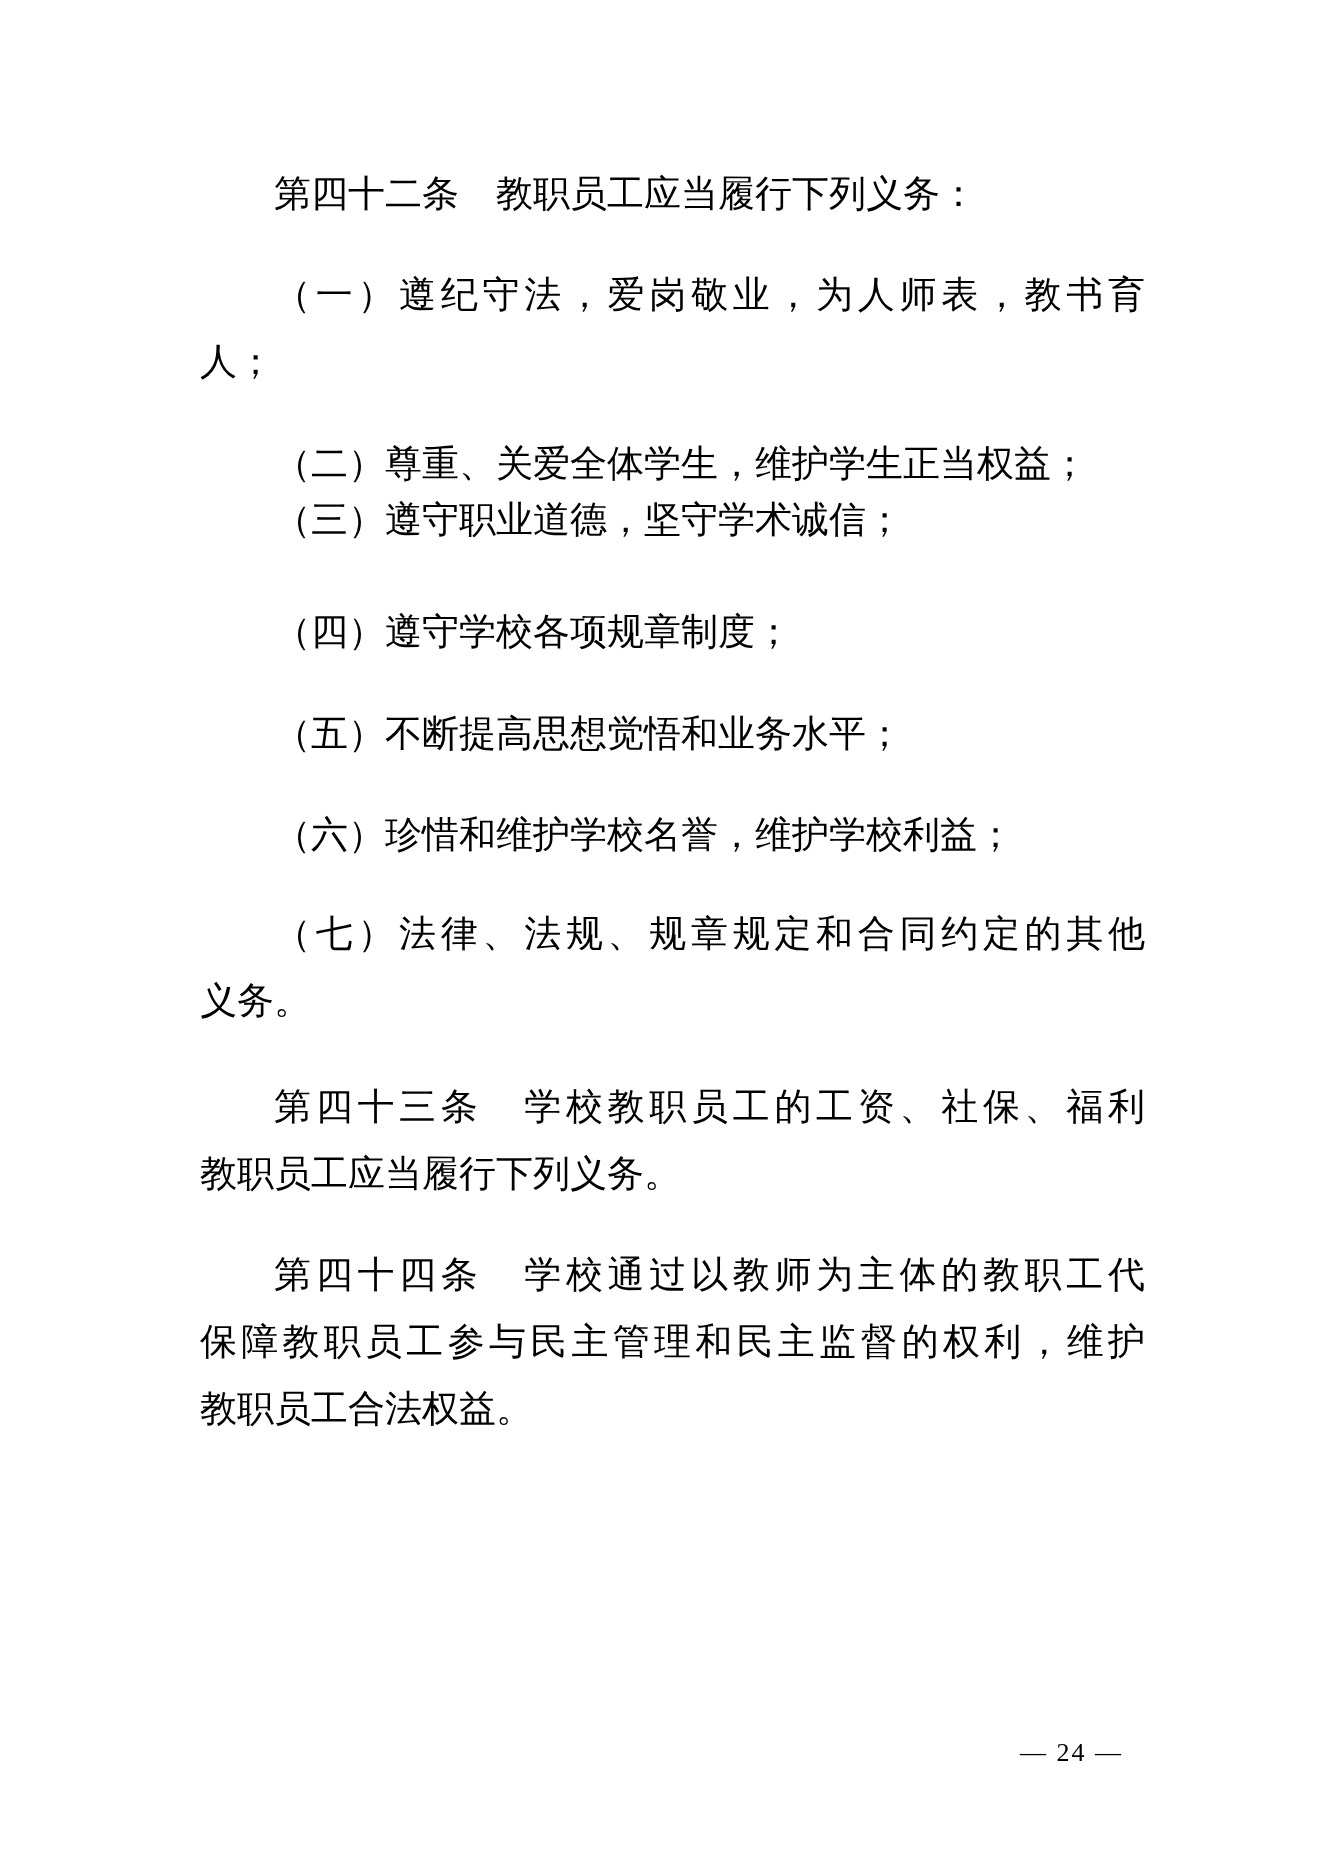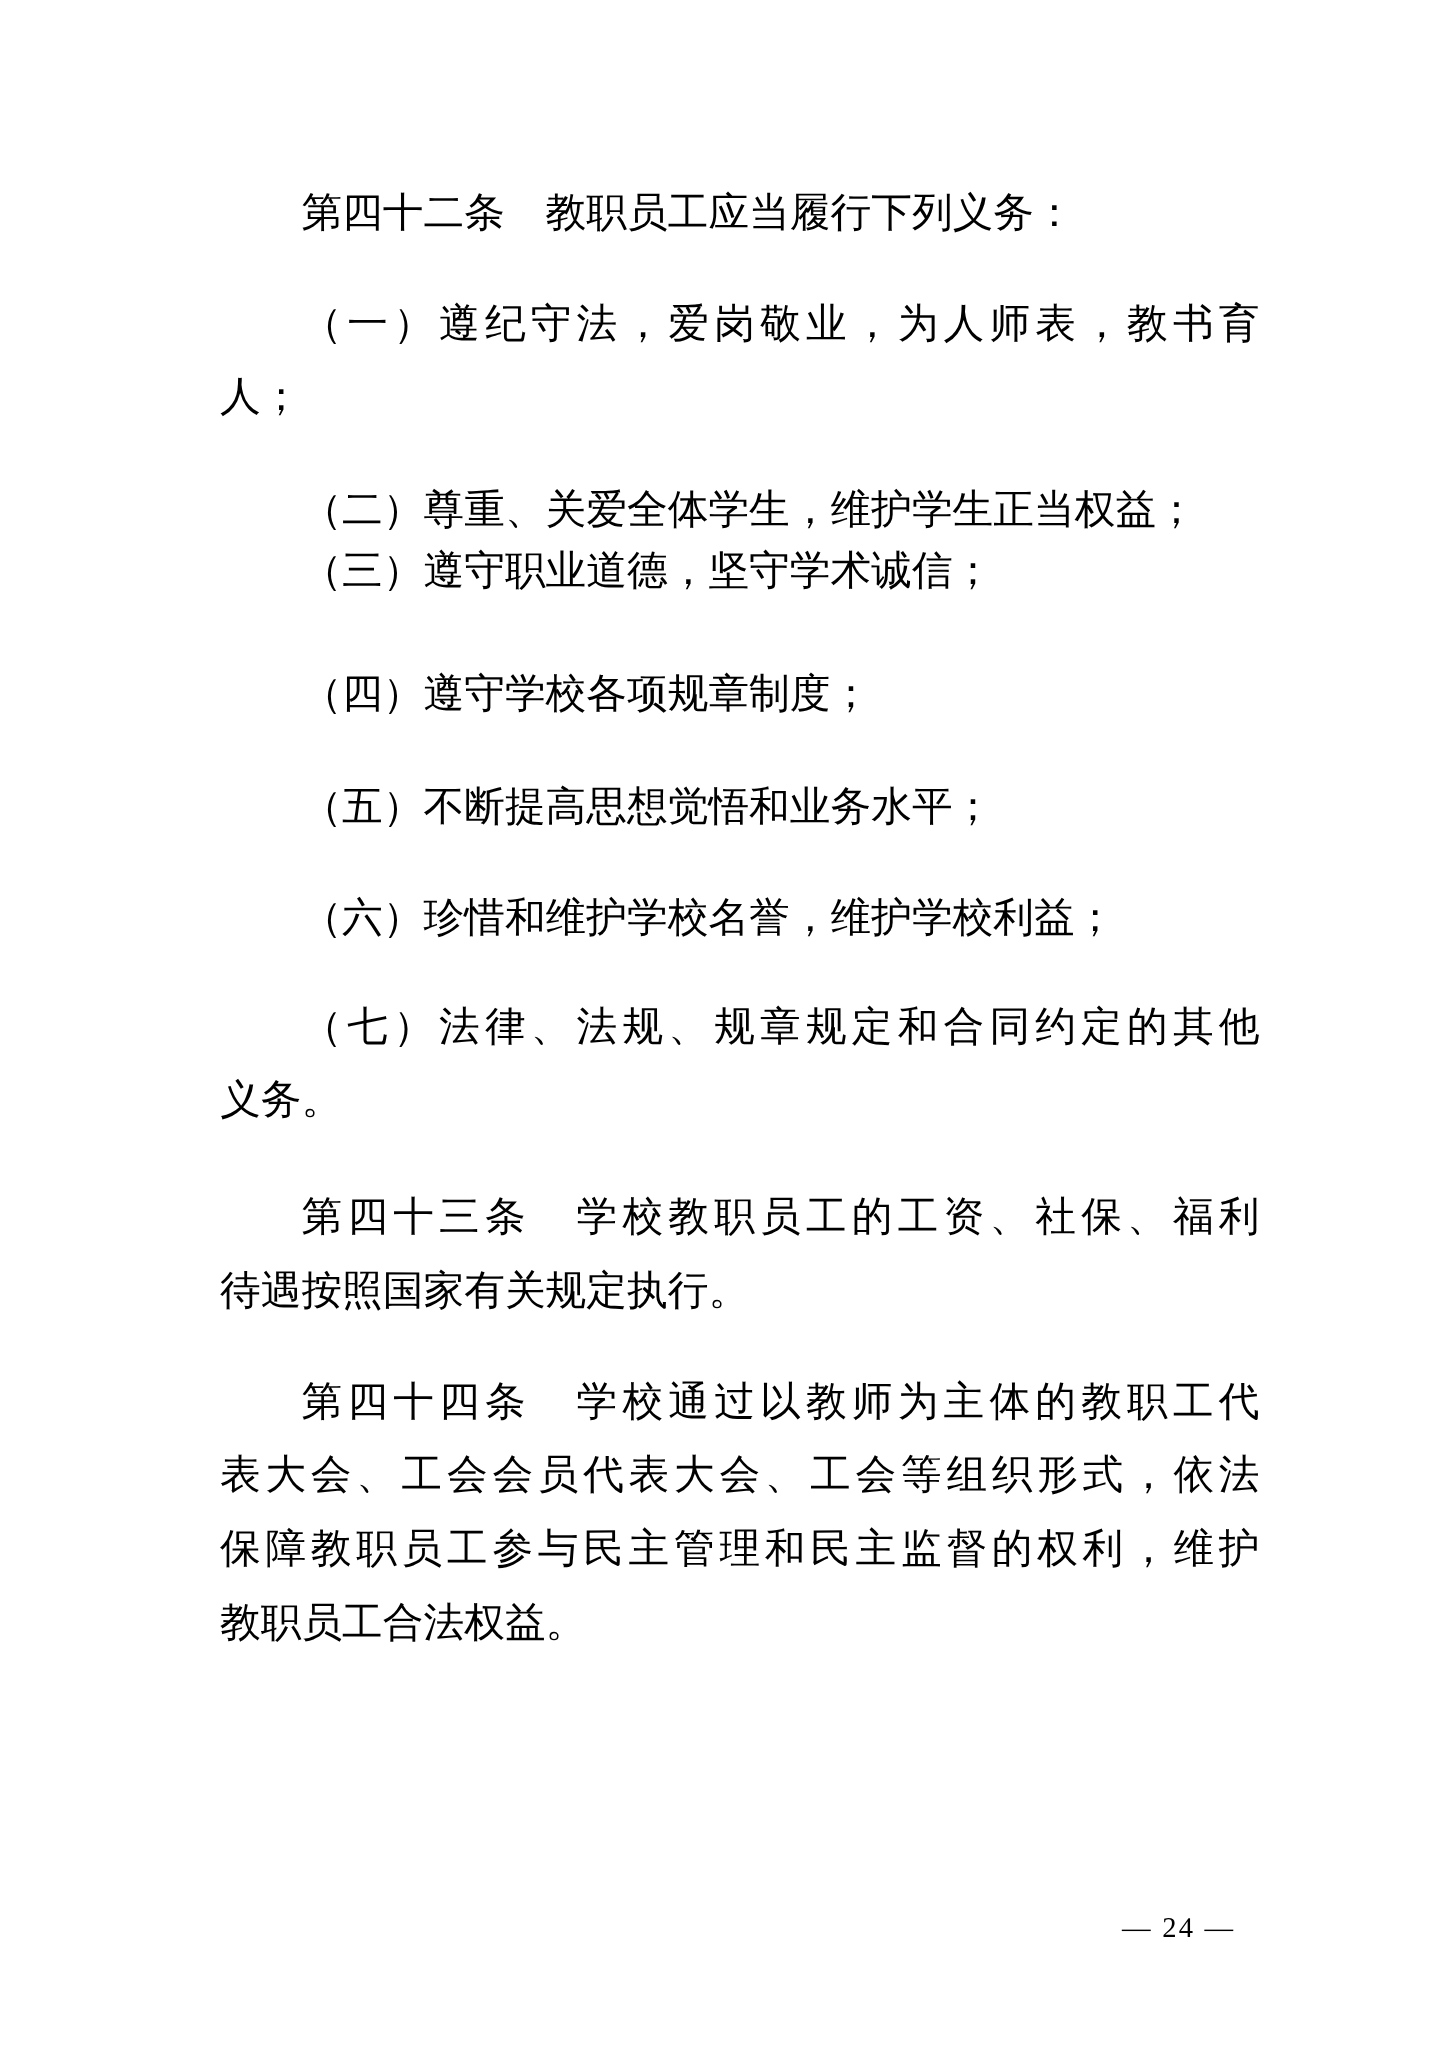--- a/index.html
+++ b/index.html
@@ -82,23 +82,22 @@
       </div>
       <div class="para" style="top: 801px;">
         <div class="line indent"><span class="seg">（六）珍惜和维护学校名誉，维护学校利益；</span></div>
       </div>
       <div class="para" style="top: 900px;">
         <div class="line indent justify"><span class="seg">（七）法律、法规、规章规定和合同约定的其他</span></div>
         <div class="line"><span class="seg">义务。</span></div>
       </div>
       <div class="para" style="top: 1073px;">
         <div class="line indent justify"><span class="seg bold">第四十三条</span><span class="seg">　学校教职员工的工资、社保、福利</span></div>
-        <div class="line"><span class="seg">待遇按照国家有关规定执行。</span></div>
+        <div class="line"><span class="seg">教职员工应当履行下列义务。</span></div>
       </div>
       <div class="para" style="top: 1241px;">
         <div class="line indent justify"><span class="seg bold">第四十四条</span><span class="seg">　学校通过以教师为主体的教职工代</span></div>
-        <div class="line justify"><span class="seg">表大会、工会会员代表大会、工会等组织形式，依法</span></div>
         <div class="line justify"><span class="seg">保障教职员工参与民主管理和民主监督的权利，维护</span></div>
         <div class="line"><span class="seg">教职员工合法权益。</span></div>
       </div>
     </div>
   <div class="page-footer">— 24 —</div>
 </div>
 
 </body></html>

